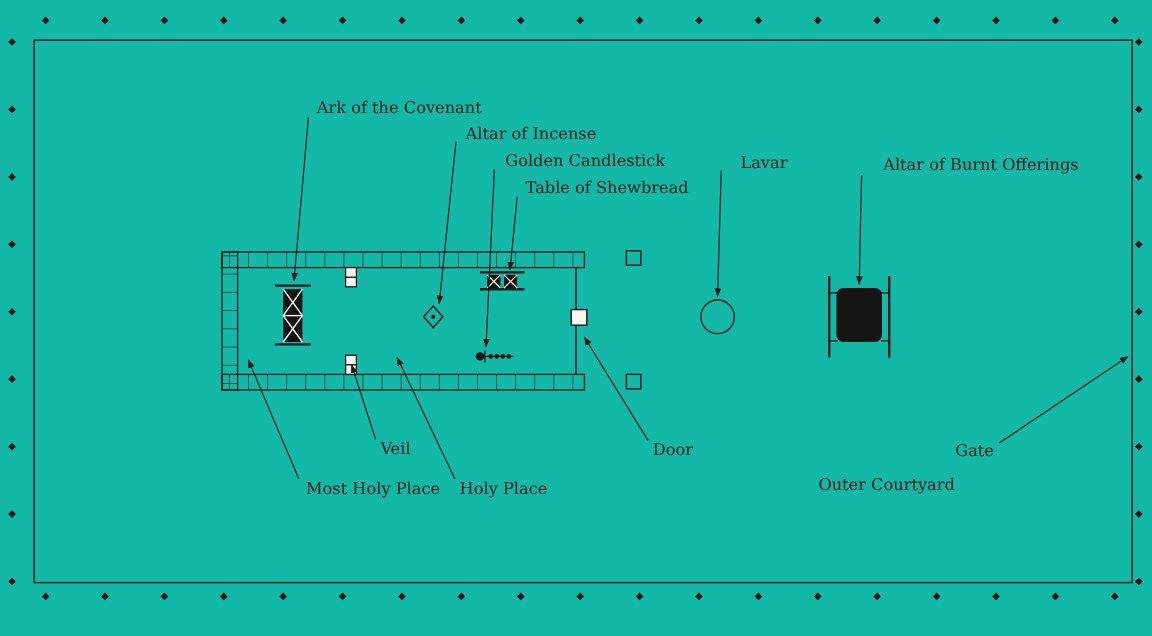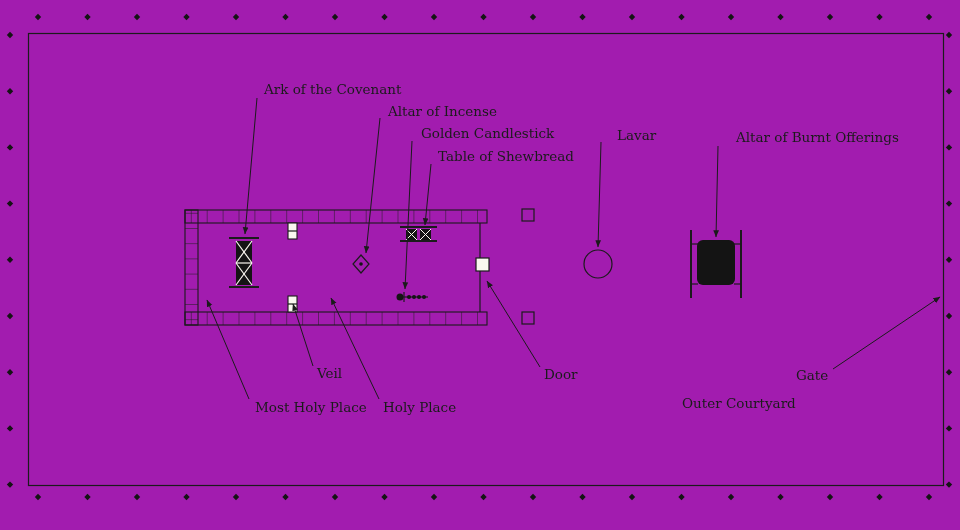--- a/index.html
+++ b/index.html
@@ -1,16 +1,16 @@
 <!DOCTYPE html>
 <html><head>
 <meta charset="utf-8">
 <style>
   html,body{margin:0;padding:0;background:#ffffff;}
-  .stage{position:relative;width:960px;height:530px;background:#a21caf;overflow:hidden;}
+  .stage{position:relative;width:960px;height:530px;background:#14b8a6;overflow:hidden;}
   svg{display:block;}
   text{font-family:"DejaVu Serif","Liberation Serif",serif;font-size:13.5px;fill:#1b1b1b;}
   .leader{stroke:#1b1b1b;stroke-width:1;fill:none;}
   .ink{stroke:#1b1b1b;fill:none;stroke-width:1.2;}
   .ink-thick{stroke:#1b1b1b;fill:none;stroke-width:2;}
   .solid{fill:#141414;stroke:none;}
   .bgfill{fill:#faf7f0;}
 </style>
 </head>
 <body>

